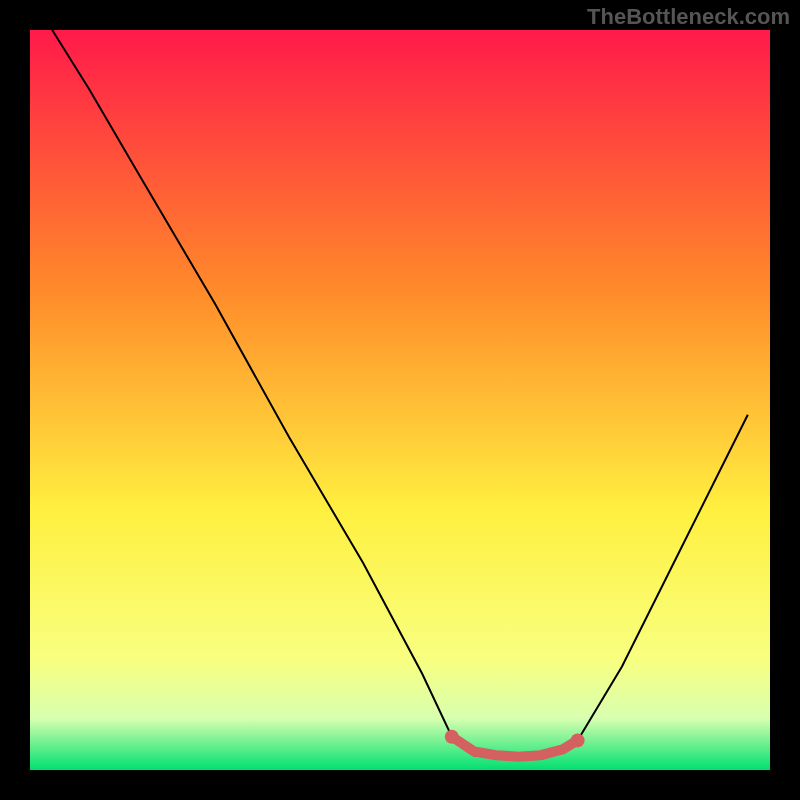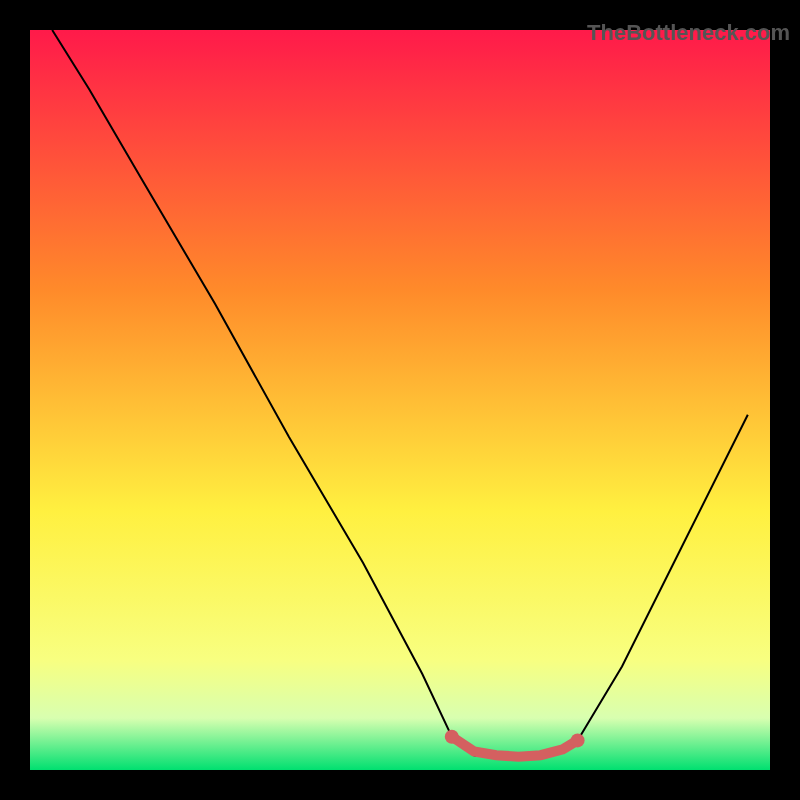--- a/index.html
+++ b/index.html
@@ -13,21 +13,21 @@
   }
   .container {
     position: absolute;
     top: 0;
     left: 0;
     width: 800px;
     height: 800px;
   }
   .watermark {
     position: absolute;
-    top: 20px;
+    top: 4px;
     right: 10px;
     color: #555;
     font-size: 22px;
     font-weight: bold;
     z-index: 10;
   }
   svg {
     display: block;
   }
 </style>

